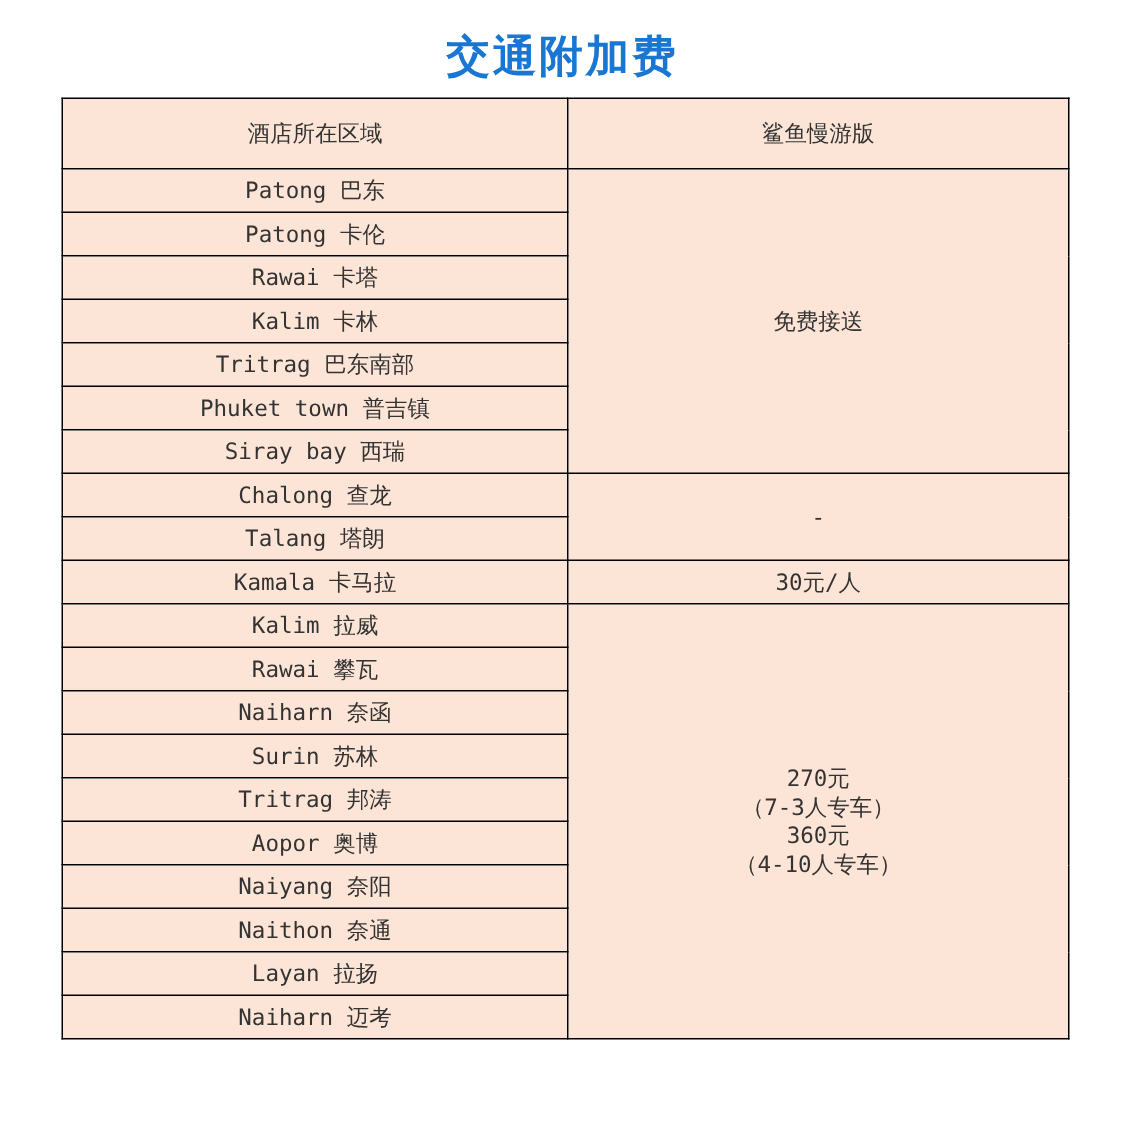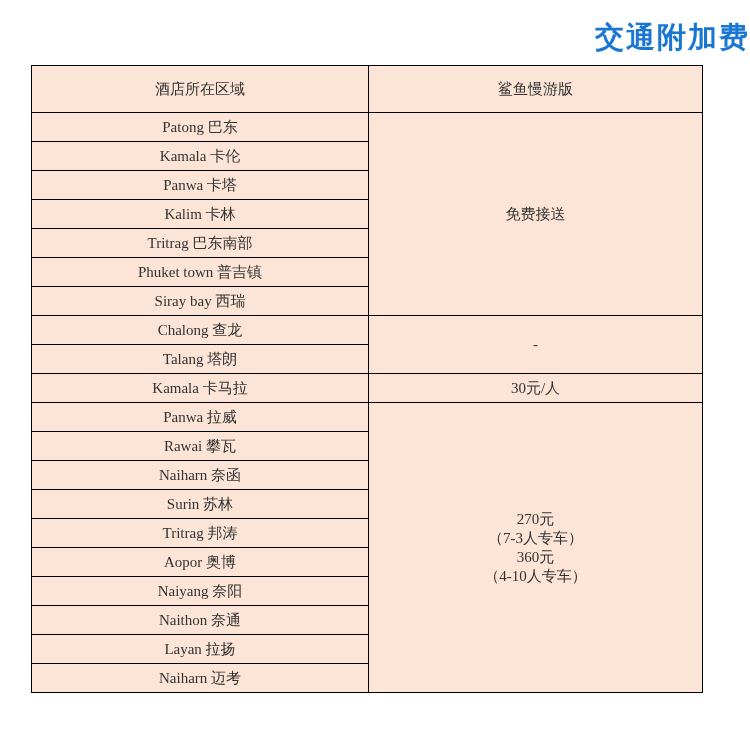--- a/index.html
+++ b/index.html
@@ -13,35 +13,34 @@
     width: 750px;
     height: 748px;
     font-family: "DejaVu Sans Mono", "Liberation Mono", monospace;
     overflow: hidden;
   }
   .page-title {
     position: absolute;
     top: 18px;
     left: 0;
     width: 750px;
-    text-align: right;
+    text-align: center;
     font-family: "Liberation Sans", "DejaVu Sans", sans-serif;
     font-weight: bold;
     font-size: 29px;
     letter-spacing: 2px;
     color: #1976d2;
   }
   table.fee-table {
     position: absolute;
-    left: 31px;
+    left: 41px;
     top: 65px;
     width: 671px;
     border-collapse: collapse;
     table-layout: fixed;
-    font-family: Liberation Serif, serif;
   }
   .fee-table th,
   .fee-table td {
     border: 1px solid #000000;
     background: #fce4d6;
     text-align: center;
     vertical-align: middle;
     color: #333333;
     font-size: 15px;
     font-weight: normal;
@@ -75,24 +74,24 @@
       <th class="header-cell">酒店所在区域</th>
       <th class="header-cell">鲨鱼慢游版</th>
     </tr>
   </thead>
   <tbody>
     <tr class="data-row">
       <td>Patong 巴东</td>
       <td rowspan="7">免费接送</td>
     </tr>
     <tr class="data-row">
-      <td>Kamala 卡伦</td>
+      <td>Patong 卡伦</td>
     </tr>
     <tr class="data-row">
-      <td>Panwa 卡塔</td>
+      <td>Rawai 卡塔</td>
     </tr>
     <tr class="data-row">
       <td>Kalim 卡林</td>
     </tr>
     <tr class="data-row">
       <td>Tritrag 巴东南部</td>
     </tr>
     <tr class="data-row">
       <td>Phuket town 普吉镇</td>
     </tr>
@@ -104,21 +103,21 @@
       <td rowspan="2">-</td>
     </tr>
     <tr class="data-row">
       <td>Talang 塔朗</td>
     </tr>
     <tr class="data-row">
       <td>Kamala 卡马拉</td>
       <td>30元/人</td>
     </tr>
     <tr class="data-row">
-      <td>Panwa 拉威</td>
+      <td>Kalim 拉威</td>
       <td rowspan="10">
         <div class="charter-lines">
           <div>270元</div>
           <div>（7-3人专车）</div>
           <div>360元</div>
           <div>（4-10人专车）</div>
         </div>
       </td>
     </tr>
     <tr class="data-row">

